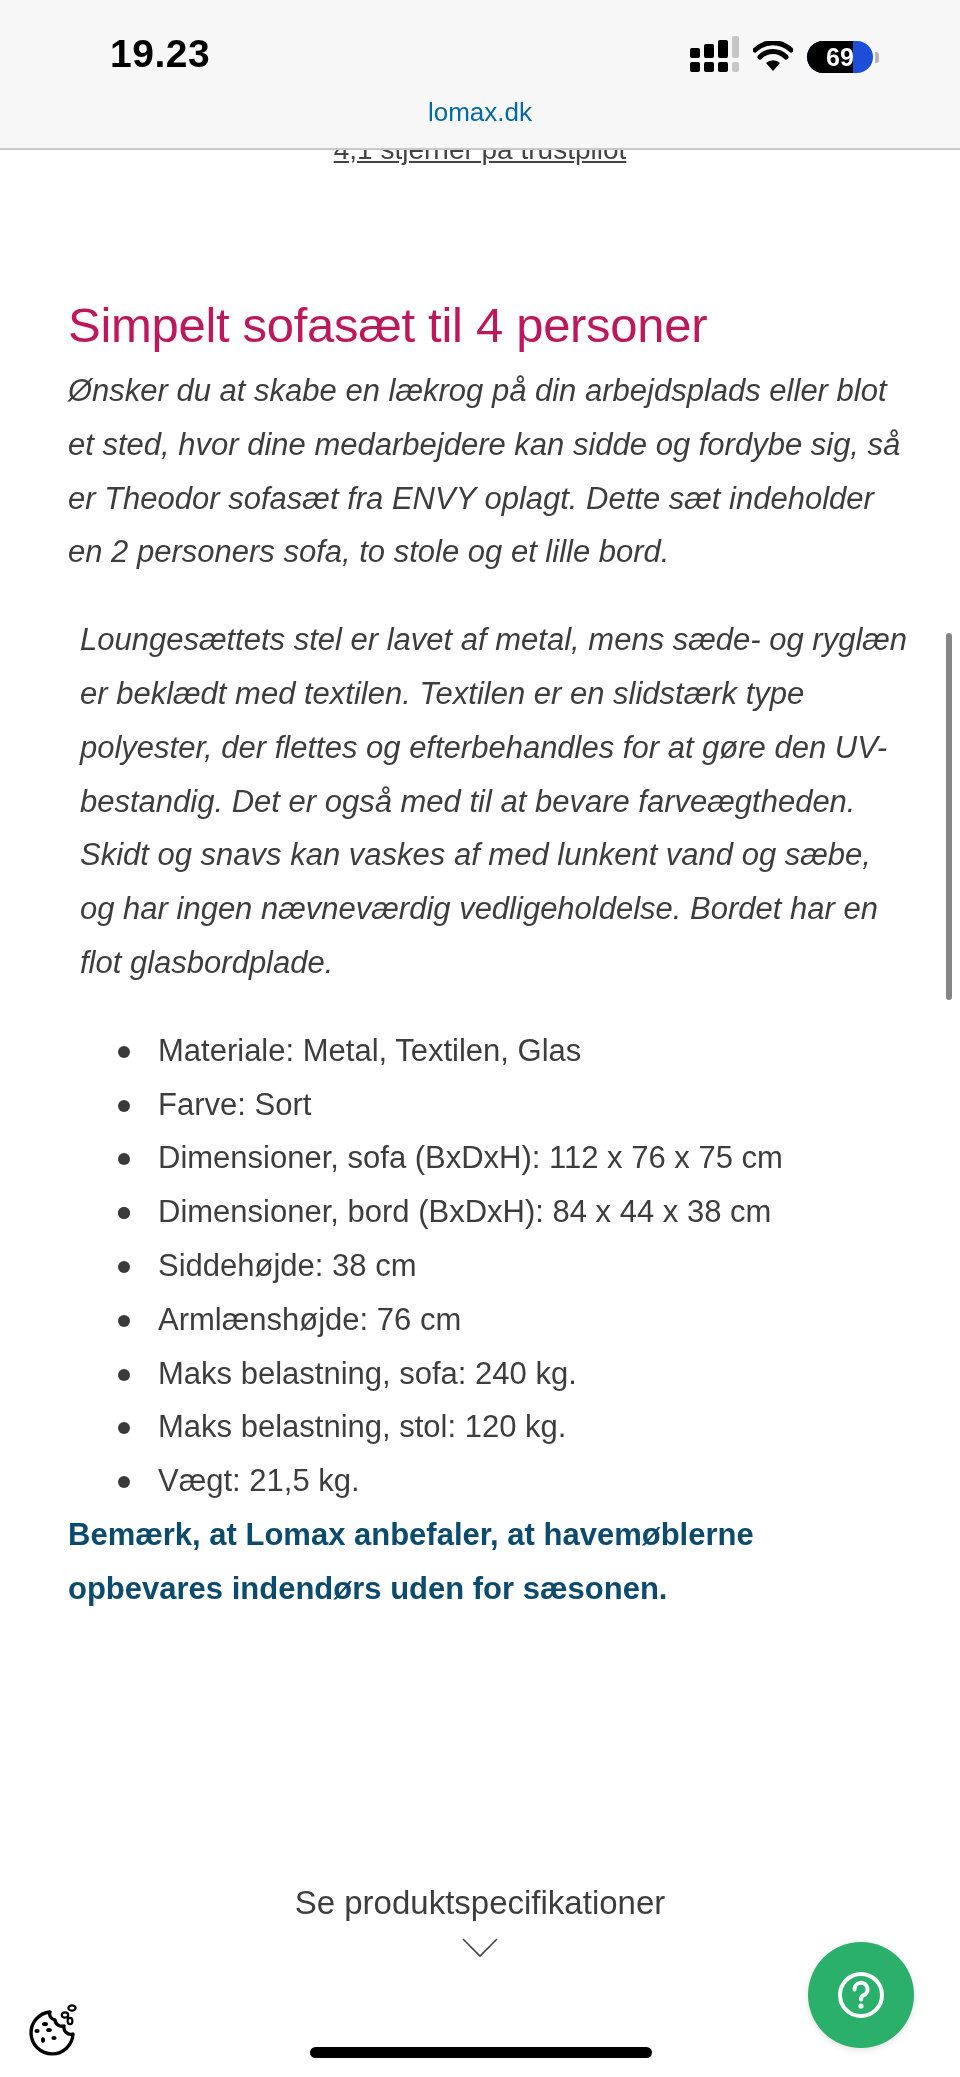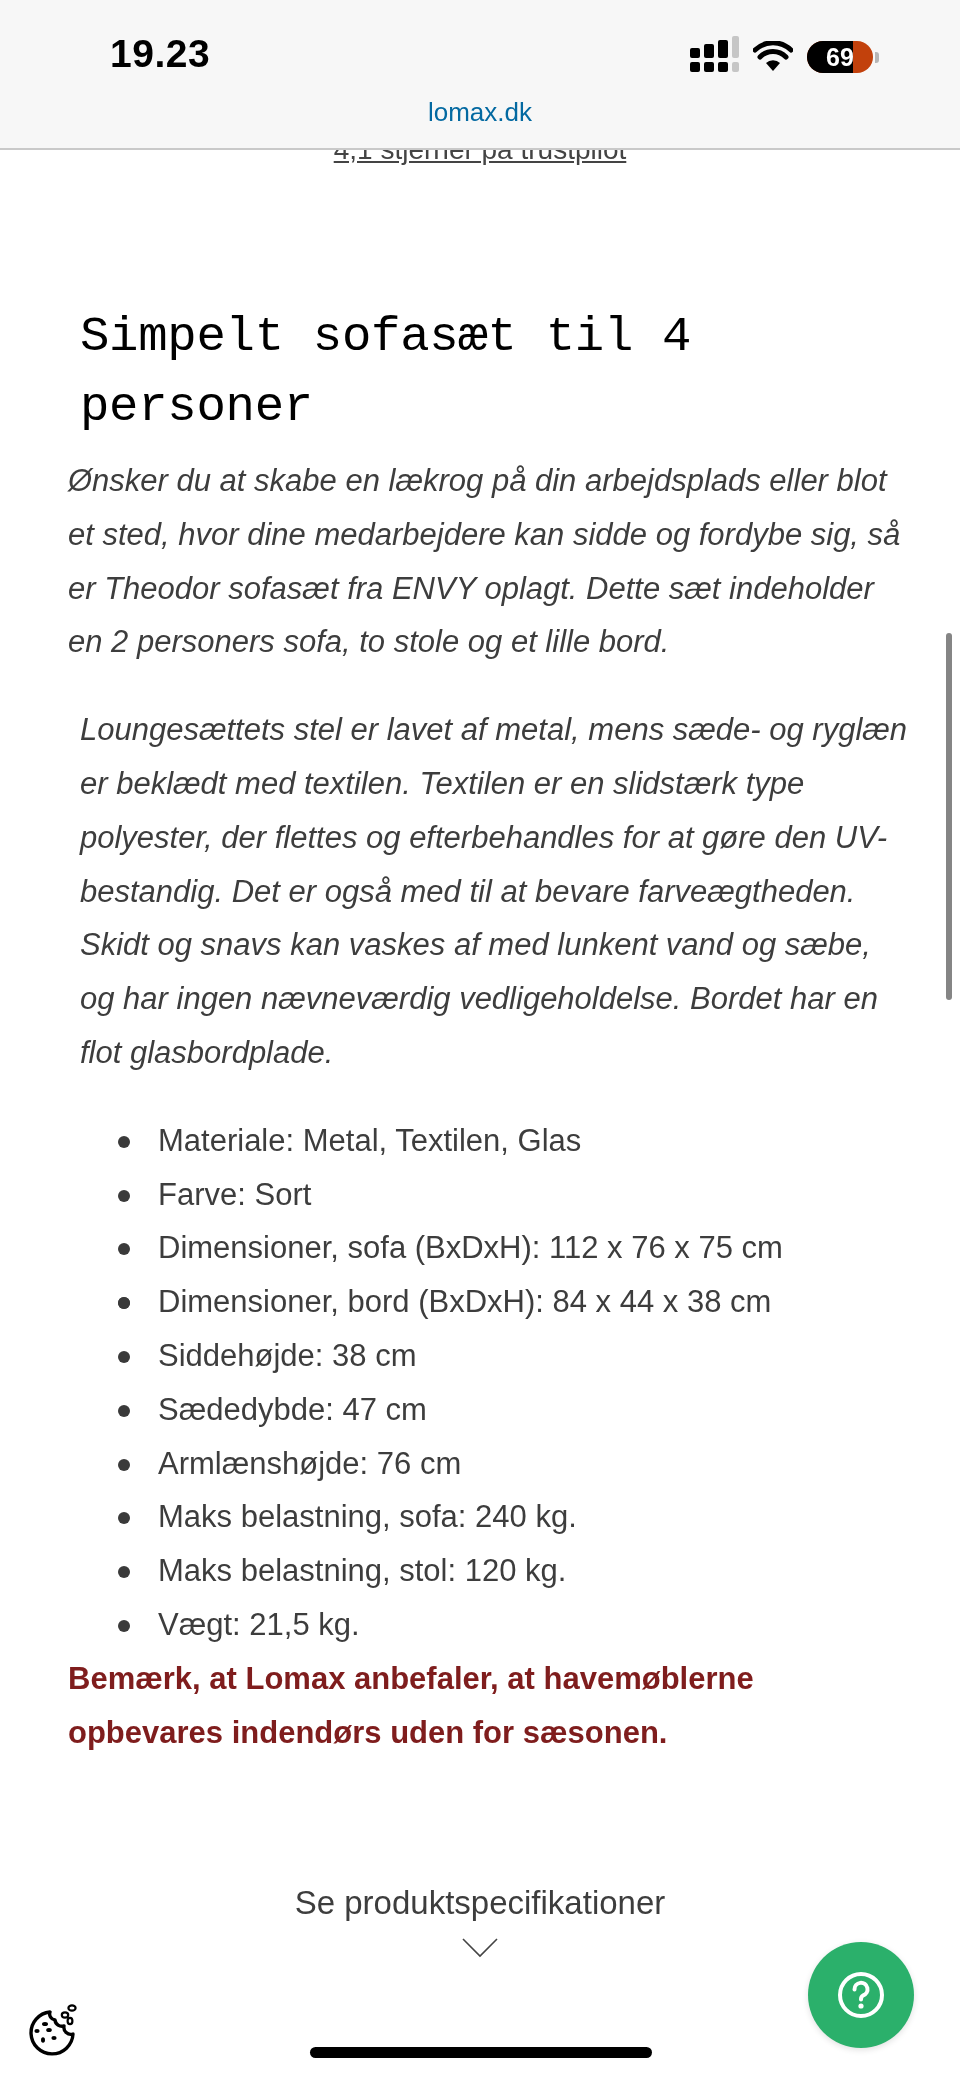--- a/index.html
+++ b/index.html
@@ -18,55 +18,55 @@
       position: absolute; left: 110px; top: 32px;
       font-size: 39px; font-weight: bold; color: #000; letter-spacing: 0.5px;
     }
     .status-icons { position: absolute; left: 690px; top: 38px; height: 38px; display: flex; align-items: center; gap: 14px; }
     .signal { display: flex; gap: 4px; align-items: flex-end; height: 30px; }
     .signal .col { display: flex; flex-direction: column; gap: 4px; }
     .signal .dot { width: 10px; height: 10px; background: #000; border-radius: 2px; }
     .signal .dot.dim { background: #c6c6c6; }
     .battery {
       position: relative; width: 66px; height: 32px; border-radius: 16px; overflow: hidden;
-      background: #c2410c; display: flex; align-items: center; justify-content: center;
+      background: #1d4ed8; display: flex; align-items: center; justify-content: center;
     }
     .battery .fill { position: absolute; left: 0; top: 0; bottom: 0; width: 69%; background: #000; }
     .battery .num { position: relative; color: #fff; font-weight: bold; font-size: 25px; }
     .battery-tip { width: 4px; height: 11px; background: #b6b6b6; border-radius: 0 3px 3px 0; margin-left: -12px; }
     .url {
       position: absolute; left: 0; width: 960px; top: 97px; text-align: center;
       font-size: 26px; color: #0369a1;
     }
     
     .trust-link {
       position: absolute; left: 0; width: 960px; top: 134px; text-align: center;
       font-size: 28px; color: #444; text-decoration: underline; z-index: 1;
     }
     .content { position: absolute; left: 68px; top: 290px; width: 840px; }
     h1.title {
-      margin: 12px; font-weight: normal; font-size: 49px; color: #000000;
-      line-height: 70px; letter-spacing: -0.3px; font-family: Liberation Mono, monospace;
+      margin: 0; font-weight: normal; font-size: 49px; color: #be185d;
+      line-height: 70px; letter-spacing: -0.3px;
     }
     p.body-text {
       margin: 0; font-size: 31px; line-height: 53.8px; color: #3d3d3d; font-style: italic;
     }
     p.para1 { margin-top: 4px; }
     p.para2 { margin-top: 34px; margin-left: 12px; }
     ul.specs {
       margin: 34px 0 0 0; padding: 0; list-style: none;
     }
     ul.specs li {
       position: relative; padding-left: 90px; font-size: 31px; line-height: 53.8px; color: #3d3d3d;
     }
     ul.specs li .bullet {
       position: absolute; left: 50px; top: 22px; width: 12px; height: 12px;
       border-radius: 50%; background: #3a3a3a;
     }
-    p.note { margin: 0; font-size: 31px; line-height: 53.8px; font-weight: bold; color: #7f1d1d; }
+    p.note { margin: 0; font-size: 31px; line-height: 53.8px; font-weight: bold; color: #0c4a6e; }
     .spec-toggle {
       position: absolute; left: 0; width: 960px; top: 1884px; text-align: center;
       font-size: 33px; color: #3d3d3d;
     }
     .chevron {
       position: absolute; left: 462px; top: 1938px; width: 36px; height: 20px;
     }
     
     .help-btn {
       position: absolute; left: 808px; top: 1942px; width: 106px; height: 106px;
@@ -128,21 +128,20 @@
   <p class="body-text para1">Ønsker du at skabe en lækrog på din arbejdsplads eller blot et sted, hvor dine medarbejdere kan sidde og fordybe sig, så er Theodor sofasæt fra ENVY oplagt. Dette sæt indeholder en 2 personers sofa, to stole og et lille bord.</p>
   <p class="body-text para2">Loungesættets stel er lavet af metal, mens sæde- og ryglæn er beklædt med textilen. Textilen er en slidstærk type polyester, der flettes og efterbehandles for at gøre den UV-bestandig. Det er også med til at bevare farveægtheden. Skidt og snavs kan vaskes af med lunkent vand og sæbe, og har ingen nævneværdig vedligeholdelse. Bordet har en flot glasbordplade.</p>
 
   <ul class="specs">
     <li><span class="bullet"></span><span>Materiale: Metal, Textilen, Glas</span></li>
     <li><span class="bullet"></span><span>Farve: Sort</span></li>
     <li><span class="bullet"></span><span>Dimensioner, sofa (BxDxH): 112 x 76 x 75 cm</span></li>
     <li><span class="bullet"></span></li>
     <li><span class="bullet"></span><span>Dimensioner, bord (BxDxH): 84 x 44 x 38 cm</span></li>
     <li><span class="bullet"></span><span>Siddehøjde: 38 cm</span></li>
-    <li><span class="bullet"></span><span>Sædedybde: 47 cm</span></li>
     <li><span class="bullet"></span><span>Armlænshøjde: 76 cm</span></li>
     <li><span class="bullet"></span><span>Maks belastning, sofa: 240 kg.</span></li>
     <li><span class="bullet"></span><span>Maks belastning, stol: 120 kg.</span></li>
     <li><span class="bullet"></span><span>Vægt: 21,5 kg.</span></li>
   </ul>
 
   <p class="note">Bemærk, at Lomax anbefaler, at havemøblerne opbevares indendørs uden for sæsonen.</p>
 </div>
 
 <div class="spec-toggle">Se produktspecifikationer</div>

